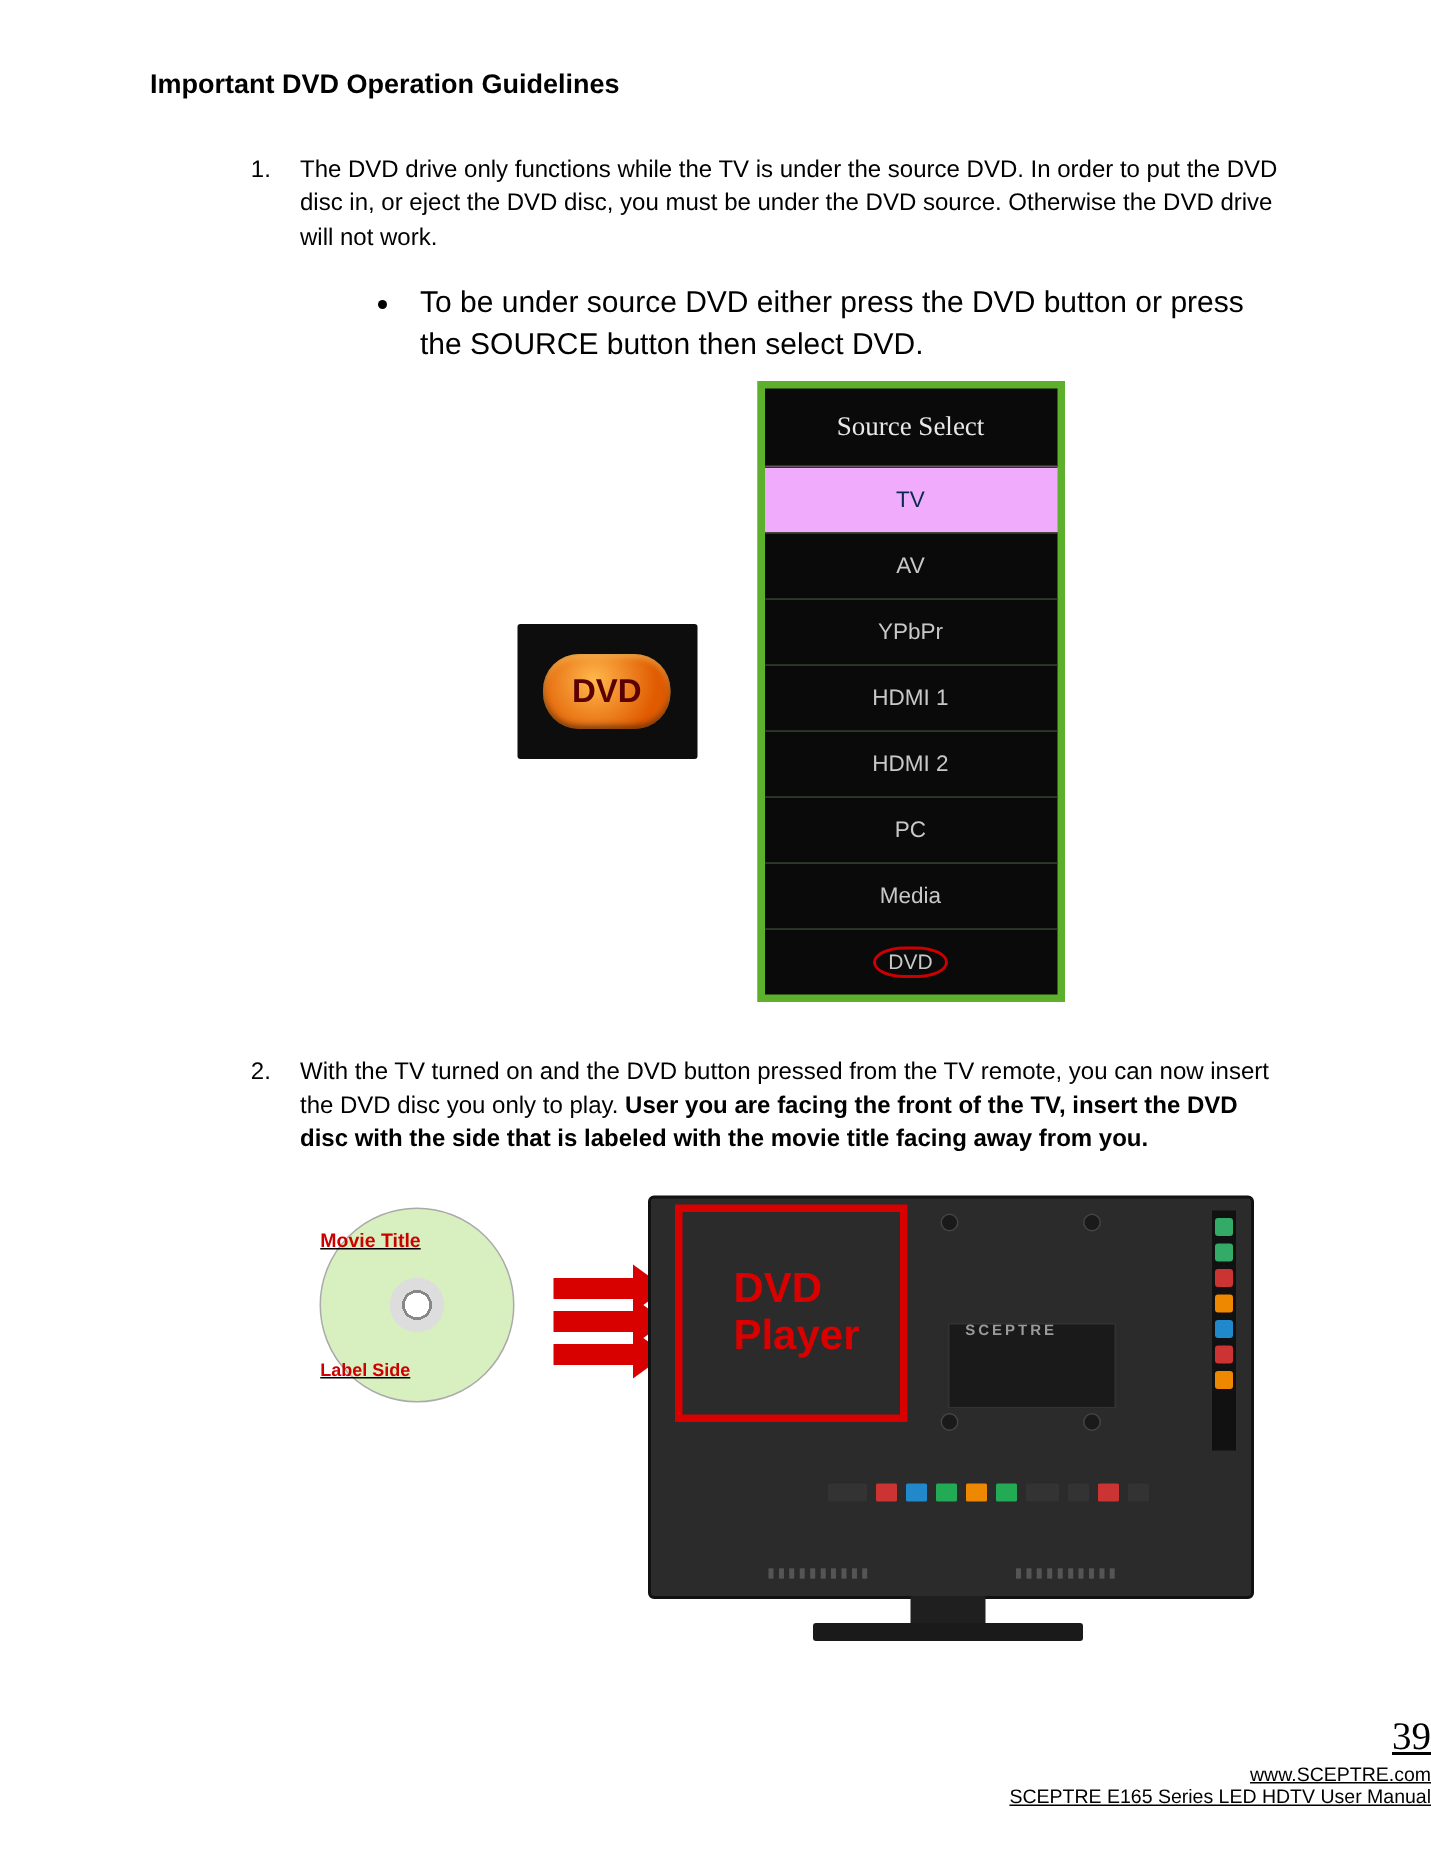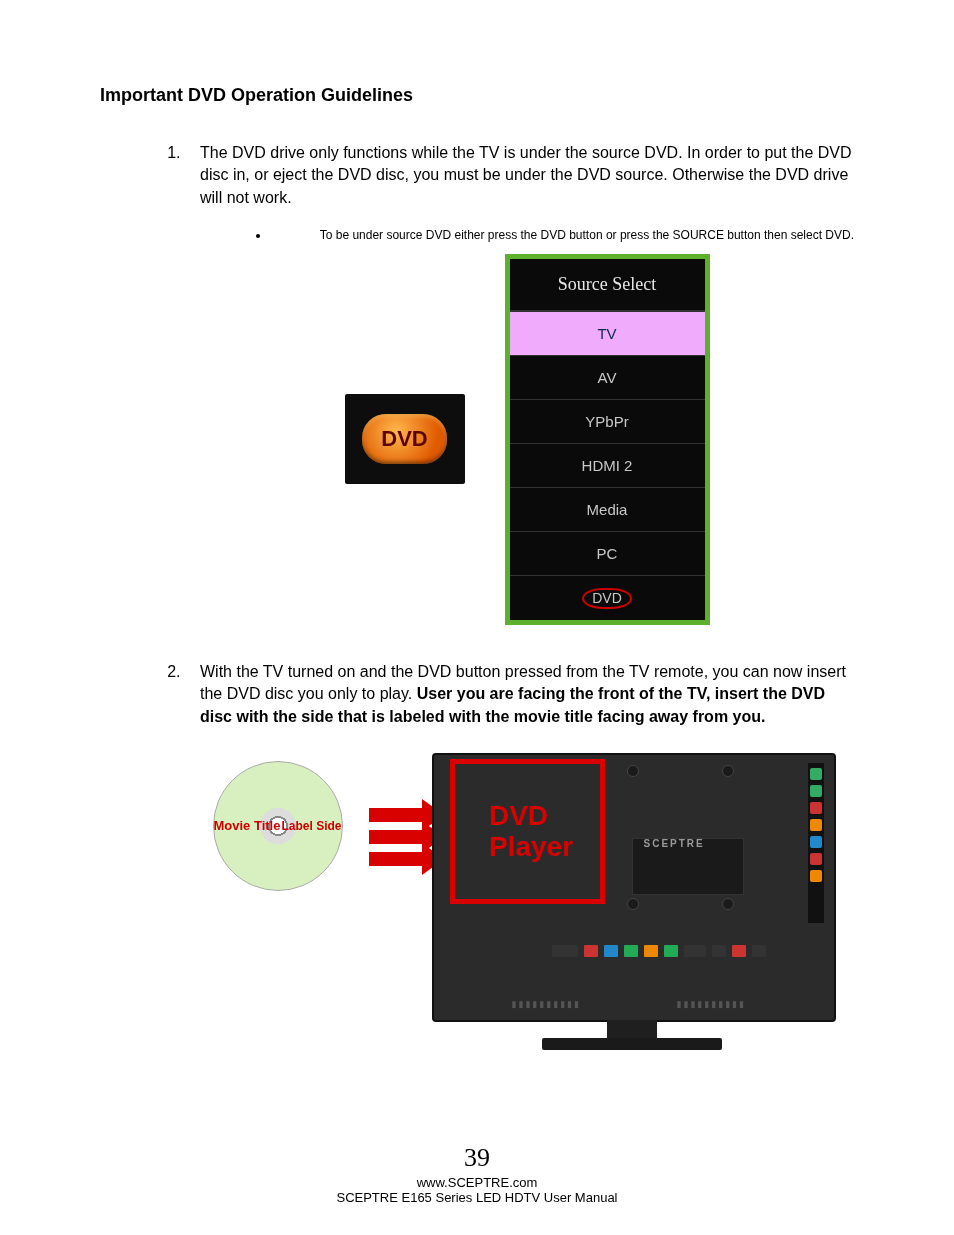--- a/index.html
+++ b/index.html
@@ -1,53 +1,53 @@
 <!DOCTYPE html>
 <html><head>
 <meta charset="utf-8">
 <style>
   html,body{margin:0;padding:0;background:#fff;font-family:Arial,Helvetica,sans-serif;color:#000;}
-  .page{width:954px;height:1235px;position:relative;box-sizing:border-box;padding:85px 100px 40px 100px;}
+  .page{width:954px;height:1235px;position:relative;box-sizing:border-box;padding:46px 100px 40px 100px;}
   .title{font-weight:bold;font-size:18px;margin-bottom:30px;}
   ol.main{list-style:decimal;padding-left:85px;margin:0;font-size:16px;line-height:1.4;}
   ol.main>li{padding-left:15px;margin-bottom:18px;margin-top:36px;}
-  ul.bullet{list-style:disc;padding-left:70px;margin-top:18px;font-size:12px;text-align:right;}
+  ul.bullet{list-style:disc;padding-left:70px;margin-top:18px;font-size:20px;}
   ul.bullet>li{padding-left:10px;}
   .imgrow{display:flex;align-items:center;justify-content:center;gap:40px;margin-top:10px;margin-bottom:20px;}
   .dvd-btn{width:120px;height:90px;background:#0d0d0d;display:flex;align-items:center;justify-content:center;border-radius:2px;}
   .dvd-btn .pill{width:85px;height:50px;background:radial-gradient(circle at 40% 35%,#ffb84d,#e05a00 70%);border-radius:24px/24px;display:flex;align-items:center;justify-content:center;color:#5a0000;font-weight:bold;font-size:22px;box-shadow:inset 0 -2px 4px rgba(0,0,0,.5),inset 0 2px 4px rgba(255,200,100,.7);}
   .menu{width:195px;border:5px solid #5cb02c;background:#5cb02c;}
   .menu-header{background:#0a0a0a;color:#e8e8e8;text-align:center;font-family:Georgia,serif;font-size:18px;padding:13px 0;border-bottom:1px solid #333;}
   .menu-item{background:#0a0a0a;color:#c8c8c8;text-align:center;font-size:15px;padding:11px 0;border-top:1px solid #333;font-family:"Segoe UI",Arial,sans-serif;}
   .menu-item.sel{background:#f0abfc;color:#0b2b4e;}
   .menu-item .dvd-oval{display:inline-block;border:2px solid #cc0000;border-radius:50%/60%;padding:0 8px;color:#c8c8c8;font-size:14px;line-height:1.2;}
   .diagram{display:flex;align-items:flex-start;justify-content:center;gap:0;margin-top:25px;margin-left:-20px;}
   .disc-col{display:flex;flex-direction:column;align-items:center;width:150px;margin-top:8px;}
-  .disc{width:130px;height:130px;border-radius:50%;background:radial-gradient(circle,#fff 0 9%,#888 9% 11%,#ddd 11% 20%,#d8f0bf 20% 100%);border:1px solid #aaa;position:relative;display:flex;flex-direction:row;align-items:center;justify-content:space-between;padding:12px 0;box-sizing:border-box;}
+  .disc{width:130px;height:130px;border-radius:50%;background:radial-gradient(circle,#fff 0 9%,#888 9% 11%,#ddd 11% 20%,#d8f0bf 20% 100%);border:1px solid #aaa;position:relative;display:flex;flex-direction:column;justify-content:space-between;padding:12px 0;box-sizing:border-box;text-decoration:underline;}
   .disc .mt{color:#cc0000;font-weight:bold;font-size:13px;}
   .disc .ls{color:#cc0000;font-weight:bold;font-size:12px;}
   .arrows{display:flex;flex-direction:column;gap:8px;margin:55px 8px 0 10px;}
   .ar2{width:55px;height:14px;background:#d90000;position:relative;margin-left:6px;}
   .ar2::after{content:"";position:absolute;right:-20px;top:-9px;border-top:16px solid transparent;border-bottom:16px solid transparent;border-left:22px solid #d90000;}
   .tv{width:400px;height:310px;position:relative;}
   .tv-body{position:absolute;left:0;top:0;width:400px;height:265px;background:#2b2b2b;border-radius:4px;border:2px solid #111;}
   .tv-slot{position:absolute;left:18px;top:6px;width:155px;height:145px;border:5px solid #d90000;display:flex;align-items:center;justify-content:center;color:#d90000;font-weight:bold;font-size:28px;line-height:1.1;text-align:left;padding-left:8px;box-sizing:border-box;}
   .tv-label{position:absolute;left:200px;top:85px;width:110px;height:55px;background:#1a1a1a;border:1px solid #333;}
   .tv-brand{position:absolute;left:212px;top:84px;color:#9a9a9a;font-size:10px;font-weight:bold;letter-spacing:2px;}
   .tv-screws{position:absolute;width:10px;height:10px;border-radius:50%;background:#1a1a1a;border:1px solid #444;}
   .s1{left:195px;top:12px;} .s2{left:290px;top:12px;} .s3{left:195px;top:145px;} .s4{left:290px;top:145px;}
   .tv-ports-side{position:absolute;right:8px;top:10px;width:16px;height:160px;background:#111;display:flex;flex-direction:column;gap:5px;padding:5px 2px;box-sizing:border-box;}
   .sp{width:12px;height:12px;border-radius:2px;}
   .tv-ports-bottom{position:absolute;left:120px;top:190px;width:265px;height:16px;display:flex;gap:6px;align-items:center;}
   .bp{height:12px;border-radius:1px;}
   .tv-stand-neck{position:absolute;left:175px;top:267px;width:50px;height:20px;background:#1f1f1f;}
   .tv-stand-base{position:absolute;left:110px;top:285px;width:180px;height:12px;background:#1a1a1a;border-radius:2px;}
   .vents{position:absolute;font-size:9px;color:#555;letter-spacing:2px;}
   .v1{left:80px;top:245px;} .v2{left:245px;top:245px;}
-  .footer{position:absolute;left:0;right:0;bottom:30px;text-align:center;}
+  .footer{position:absolute;left:0;right:0;bottom:30px;text-align:right;text-decoration:underline;}
   .pg{font-size:26px;font-family:"Times New Roman",serif;}
   .url{font-size:13px;margin-top:2px;}
   .man{font-size:13px;}
 </style>
 </head>
 <body>
 
 <div class="page">
   <div class="title">Important DVD Operation Guidelines</div>
 
@@ -60,23 +60,24 @@
 
       <div class="imgrow">
         <div class="dvd-btn">
           <div class="pill">DVD</div>
         </div>
         <div class="menu">
           <div class="menu-header">Source Select</div>
           <div class="menu-item sel">TV</div>
           <div class="menu-item">AV</div>
           <div class="menu-item">YPbPr</div>
+          <div class="menu-item">HDMI 1</div>
           <div class="menu-item">HDMI 2</div>
+          <div class="menu-item">PC</div>
           <div class="menu-item">Media</div>
-          <div class="menu-item">PC</div>
           <div class="menu-item"><span class="dvd-oval">DVD</span></div>
         </div>
       </div>
     </li>
 
     <li>
       <span>With the TV turned on and the DVD button pressed from the TV remote, you can now insert the DVD disc you only to play.  </span><b>User you are facing the front of the TV, insert the DVD disc with the side that is labeled with the movie title facing away from you.</b>
 
       <div class="diagram">
         <div class="disc-col">

